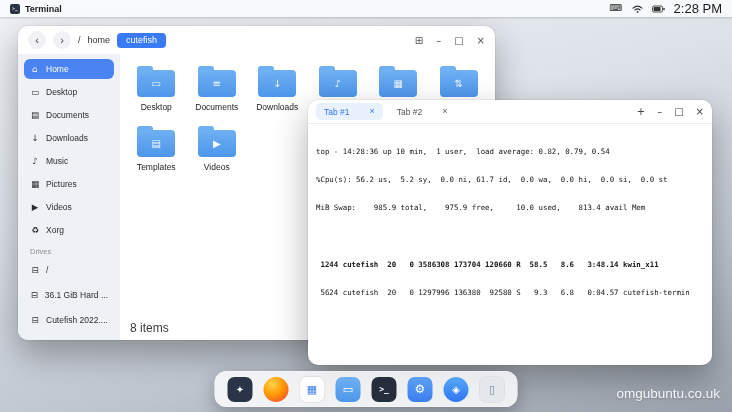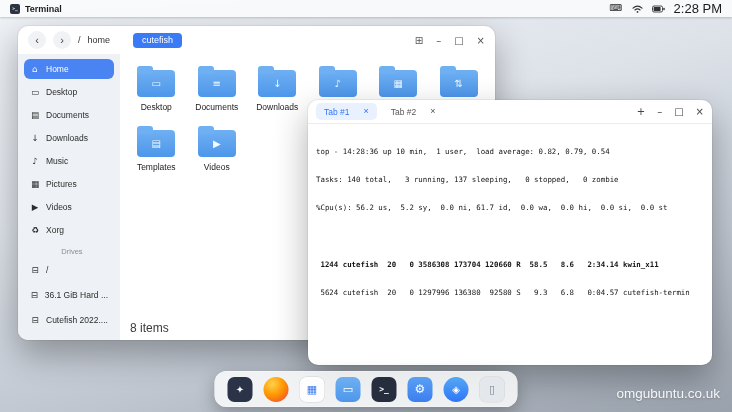--- a/index.html
+++ b/index.html
@@ -22,47 +22,47 @@
   
   .window { position:absolute; background:#fff; border-radius:10px;
     box-shadow:0 14px 34px rgba(0,0,0,.32), 0 0 0 1px rgba(0,0,0,.05); }
 
   
   .fm { left:18px; top:26px; width:477px; height:314px; z-index:10; }
   .fm-toolbar { height:28px; display:flex; align-items:center; padding:0 10px; gap:7px; }
   .nav-btn { width:18px; height:18px; border-radius:50%; background:#f0f2f5; color:#444;
     display:flex; align-items:center; justify-content:center; font-size:11px; line-height:1; }
   .crumb-sep, .crumb-parent { font-size:9px; color:#333; }
-  .crumb-current { font-size:9px; color:#fff; background:#3a7af5; border-radius:4px; padding:2.5px 9px;margin-left:16px; }
+  .crumb-current { font-size:9px; color:#fff; background:#3a7af5; border-radius:4px; padding:2.5px 9px; }
   .fm-controls { margin-left:auto; display:flex; align-items:center; gap:13px; color:#555;
     font-size:10px; font-family:"DejaVu Sans",sans-serif; }
   .fm-body { display:flex; height:calc(100% - 28px); }
   .fm-side { width:102px; background:#eef1f5; border-radius:0 0 0 10px; padding:5px 6px; overflow:hidden; }
   .side-item { height:20px; display:flex; align-items:center; gap:6px; padding:0 6px;
     border-radius:6px; font-size:8.5px; color:#2c2c2c; margin-bottom:3px; }
   .side-item.active { background:#4a83f2; color:#fff; }
   .si { width:10px; text-align:center; font-family:"DejaVu Sans",sans-serif; font-size:8.5px; }
-  .drives-label { font-size:7.5px; color:#8a8f98; margin:7px 0 4px 6px;text-align:center; }
+  .drives-label { font-size:7.5px; color:#8a8f98; margin:7px 0 4px 6px; }
   .side-item.drive { margin-bottom:5px; white-space:nowrap; }
   .fm-main { flex:1; position:relative; overflow:hidden; border-radius:0 0 10px 0; }
   .folder-grid { display:grid; grid-template-columns:repeat(6,1fr); padding:10px 6px 0 6px; row-gap:12px; }
   .folder-tile { display:flex; flex-direction:column; align-items:center; gap:5px; }
   .folder-ic { width:38px; height:27px; background:linear-gradient(180deg,#6fb0f2,#4d96ea);
     border-radius:4px; position:relative; margin-top:6px; display:flex; align-items:center; justify-content:center; }
   .folder-ic:before { content:""; position:absolute; top:-4px; left:0; width:16px; height:8px;
     background:#6fb0f2; border-radius:3px 3px 0 0; }
   .folder-glyph { position:relative; color:rgba(255,255,255,.92); font-family:"DejaVu Sans",sans-serif; font-size:10px; }
   .folder-label { font-size:8.5px; color:#222; text-align:center; max-width:44px; line-height:1.2; overflow-wrap:anywhere; }
   .fm-status { position:absolute; bottom:5px; left:10px; font-size:12px; color:#3a3a3a; }
 
   
   .term { left:308px; top:100px; width:404px; height:265px; z-index:20; }
   .term-tabbar { height:24px; display:flex; align-items:center; gap:6px; padding:0 8px;
     border-bottom:1px solid #ececec; }
-  .tab { display:flex; align-items:center; gap:14px; font-size:8.5px; padding:3.5px 8px;
+  .tab { display:flex; align-items:center; gap:20px; font-size:8.5px; padding:3.5px 8px;
     border-radius:5px; color:#555; }
   .tab.active { color:#2f76f6; background:#eaf1fe; }
   .tab-close { font-size:9px; line-height:1; }
   .term-controls { margin-left:auto; display:flex; align-items:center; gap:12px; color:#444;
     font-size:10px; font-family:"DejaVu Sans",sans-serif; }
   .term-body { padding:4px 8px; font-family:"DejaVu Sans Mono",monospace; font-size:7.4px;
     line-height:9.4px; white-space:pre; color:#141414; overflow:hidden; }
   .thead { background:#101010; color:#fff; width:100%; }
   .trow.bold { font-weight:bold; }
 
@@ -245,24 +245,24 @@
       </div>
       <div class="term-controls">
         <span>+</span>
         <span>–</span>
         <span>□</span>
         <span>×</span>
       </div>
     </div>
     <div class="term-body">
       <div class="tline">top - 14:28:36 up 10 min,  1 user,  load average: 0.82, 0.79, 0.54</div>
-      <div class="tline">Tasks: 140 total,   3 running, 137 sleeping,   0 stopped,   0 zombie</div>
       <div class="tline">%Cpu(s): 56.2 us,  5.2 sy,  0.0 ni, 61.7 id,  0.0 wa,  0.0 hi,  0.0 si,  0.0 st</div>
+      <div class="tline">MiB Swap:    985.9 total,    975.9 free,     10.0 used,    813.4 avail Mem</div>
       <div class="tline">&nbsp;</div>
-      <div class="trow bold"> 1244 cutefish  20   0 3586308 173704 120660 R  58.5   8.6   2:34.14 kwin_x11</div>
+      <div class="trow bold"> 1244 cutefish  20   0 3586308 173704 120660 R  58.5   8.6   3:48.14 kwin_x11</div>
       <div class="trow"> 5624 cutefish  20   0 1297996 136380  92580 S   9.3   6.8   0:04.57 cutefish-termin</div>
       
       
       
       
       
       
       
       
       

